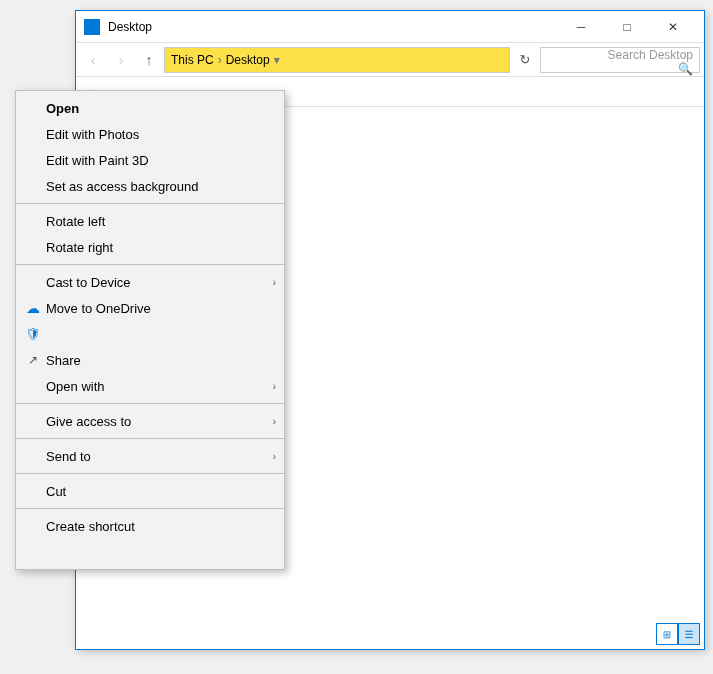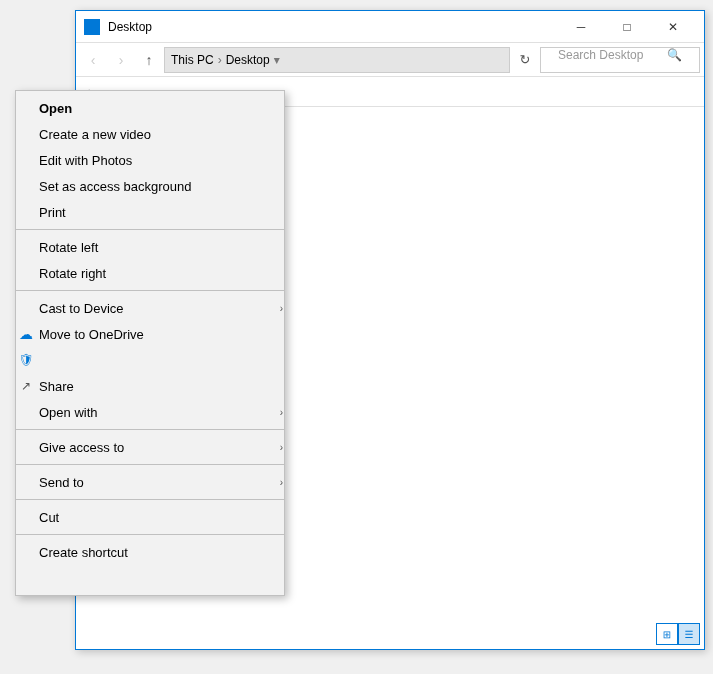--- a/index.html
+++ b/index.html
@@ -88,42 +88,43 @@
     .nav-btn.disabled { color: #ccc; cursor: default; }
     .breadcrumb-bar {
       flex: 1;
       height: 26px;
       border: 1px solid #ccc;
       display: flex;
       align-items: center;
       padding: 0 6px;
       font-size: 12px;
       color: #000;
-      background: #e5e5e5;
+      background: #fde047;
     }
     .breadcrumb-sep { color: #777; margin: 0 4px; }
     .refresh-btn {
       width: 26px;
       height: 26px;
       display: flex;
       align-items: center;
       justify-content: center;
       cursor: pointer;
       color: #555;
     }
     .search-box {
       width: 160px;
       height: 26px;
       border: 1px solid #ccc;
       display: flex;
-      align-items: flex-start;
-      padding: 0 17px;
+      align-items: flex-end;
+      padding: 0 6px;
       font-size: 12px;
       color: #999;
       background: #fff;
+      flex-direction: column;
     }
     .search-icon-span { margin-left: auto; color: #555; }
 
     
     .toolbar {
       height: 30px;
       border-bottom: 1px solid #e0e0e0;
       display: flex;
       align-items: center;
       padding: 0 4px;
@@ -234,21 +235,21 @@
       background: #f2f2f2;
       border: 1px solid #c0c0c0;
       box-shadow: 3px 3px 8px rgba(0,0,0,0.25);
       z-index: 100;
       padding: 4px 0;
     }
     .menu-item {
       height: 26px;
       display: flex;
       align-items: center;
-      padding: 0 1px;
+      padding: 0 8px;
       cursor: pointer;
       color: #000;
       position: relative;
       white-space: nowrap;
     }
     .menu-item.bold { font-weight: bold; }
     .menu-separator {
       height: 1px;
       background: #c0c0c0;
       margin: 4px 0;
@@ -332,39 +333,33 @@
 <div class="menu-item bold">
       <span class="menu-item-icon">
         <span style="width:18px;display:inline-block;"></span>
       </span>
       <span>Open</span>
     </div>
     <div class="menu-item">
       <span class="menu-item-icon">
         <span style="width:18px;display:inline-block;"></span>
       </span>
-      <span>Create a new video</span>
-    </div>
-    <div class="menu-item">
-      <span class="menu-item-icon">
-        <span style="width:18px;display:inline-block;"></span>
-      </span>
       <span>Edit with Photos</span>
     </div>
     <div class="menu-item">
       <span class="menu-item-icon">
         <span style="width:18px;display:inline-block;"></span>
       </span>
+      <span>Edit with Paint 3D</span>
+    </div>
+    <div class="menu-item">
+      <span class="menu-item-icon">
+        <span style="width:18px;display:inline-block;"></span>
+      </span>
       <span>Set as access background</span>
-    </div>
-    <div class="menu-item">
-      <span class="menu-item-icon">
-        <span style="width:18px;display:inline-block;"></span>
-      </span>
-      <span>Print</span>
     </div>
     <div class="menu-separator"></div>
     <div class="menu-item">
       <span class="menu-item-icon">
         <span style="width:18px;display:inline-block;"></span>
       </span>
       <span>Rotate left</span>
     </div>
     <div class="menu-item">
       <span class="menu-item-icon">

